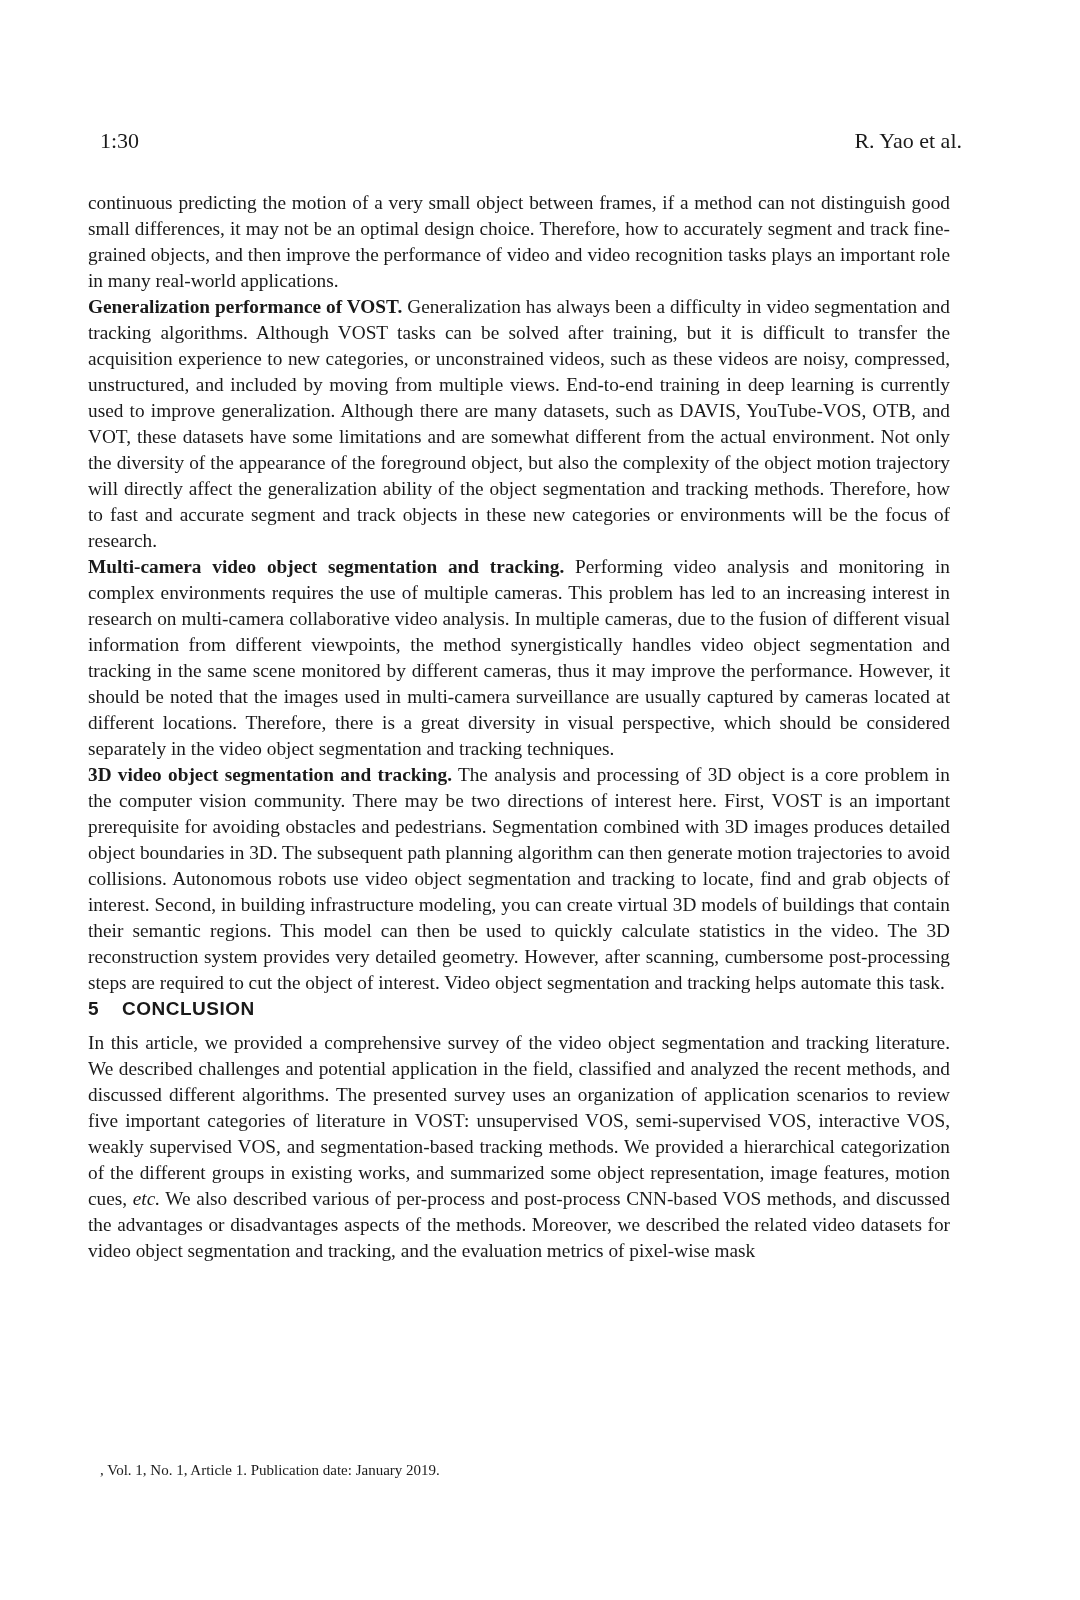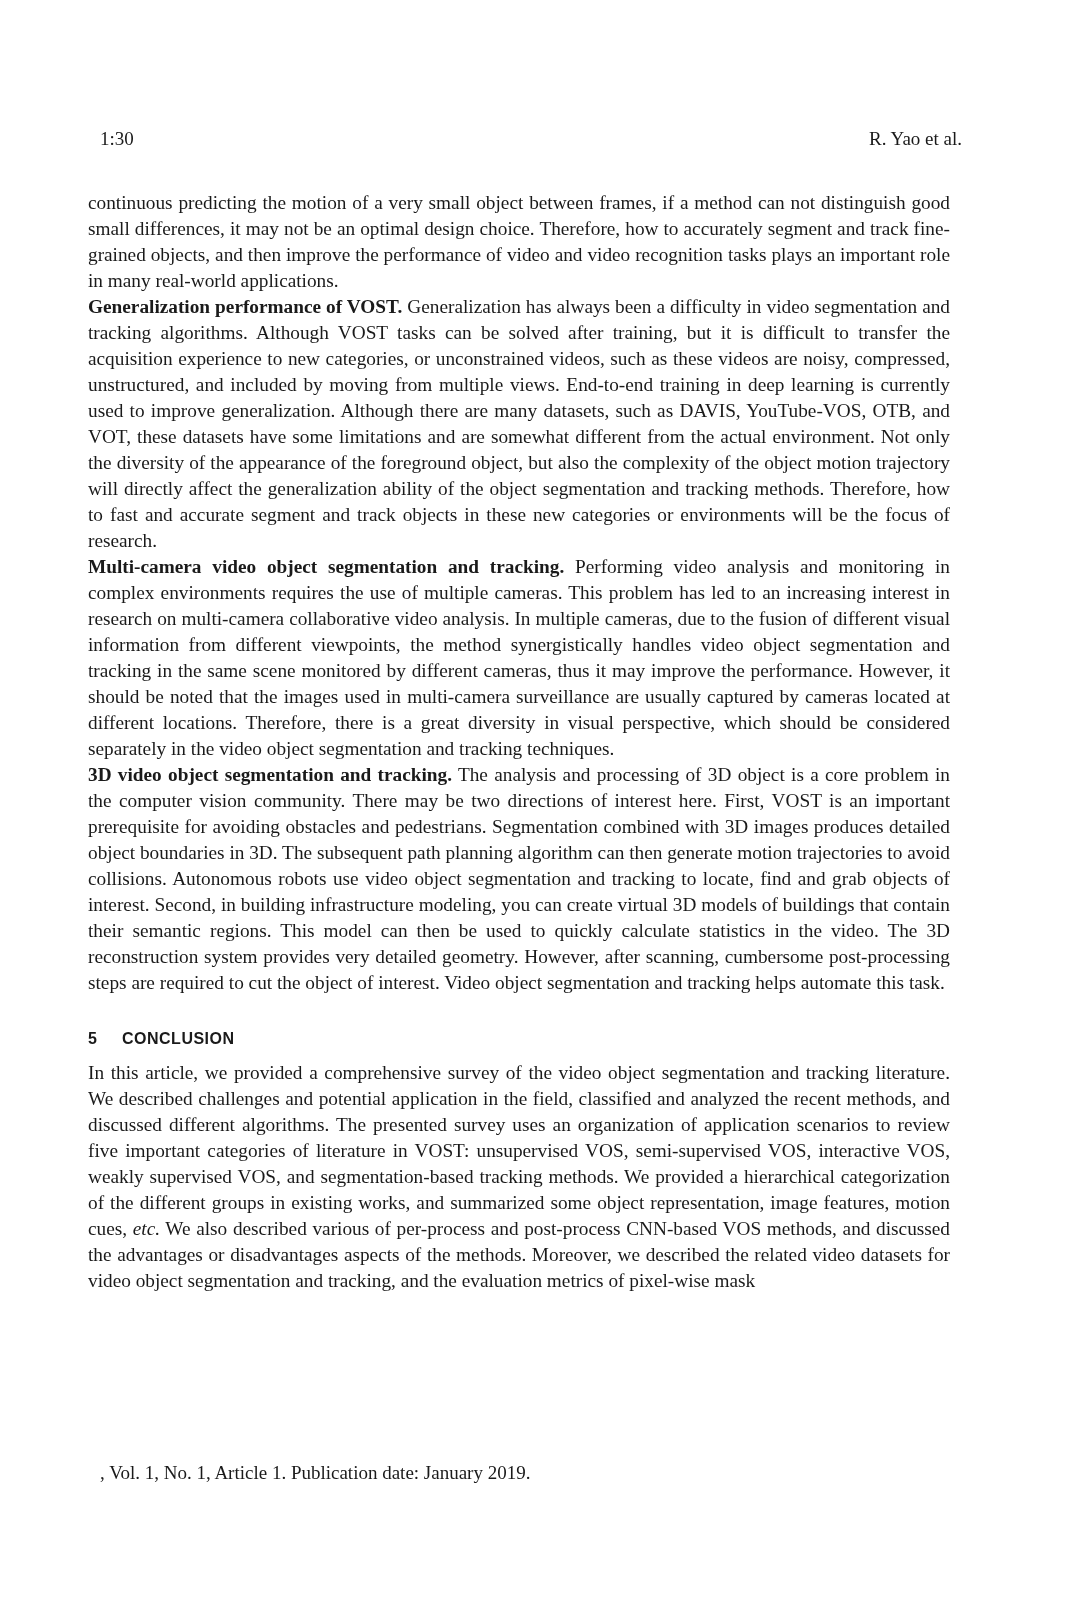--- a/index.html
+++ b/index.html
@@ -1,27 +1,27 @@
 <!DOCTYPE html>
 <html><head>
 <meta charset="utf-8">
 <style>
   html, body { margin:0; padding:0; background:#ffffff; }
   body { width:1080px; height:1600px; position:relative; overflow:hidden;
          font-family:"Liberation Serif","DejaVu Serif",serif; color:#1a1a1a; }
-  .header { position:absolute; top:128px; left:100px; width:862px; font-size:19px;
+  .header { position:absolute; top:128px; left:100px; width:862px; font-size:22px;
             display:flex; justify-content:space-between; }
   .body { position:absolute; top:190px; left:88px; width:862px; font-size:19.3px;
           line-height:26px; text-align:justify; }
   .body p { margin:0; }
   .lead { font-weight:bold; }
   .section { font-family:"Liberation Sans","DejaVu Sans",sans-serif; font-weight:bold;
-             font-size:16px; margin-top:30px; margin-bottom:8px; letter-spacing:0.5px; }
+             font-size:19px; margin-bottom:8px; letter-spacing:0.5px; }
   .section .num { display:inline-block; width:34px; }
-  .footer { position:absolute; top:1462px; left:100px; font-size:19px; }
+  .footer { position:absolute; top:1462px; left:100px; font-size:15px; }
 </style>
 </head>
 <body>
 
 <div class="header">
   <span>1:30</span>
   <span>R. Yao et al.</span>
 </div>
 
 <div class="body">

